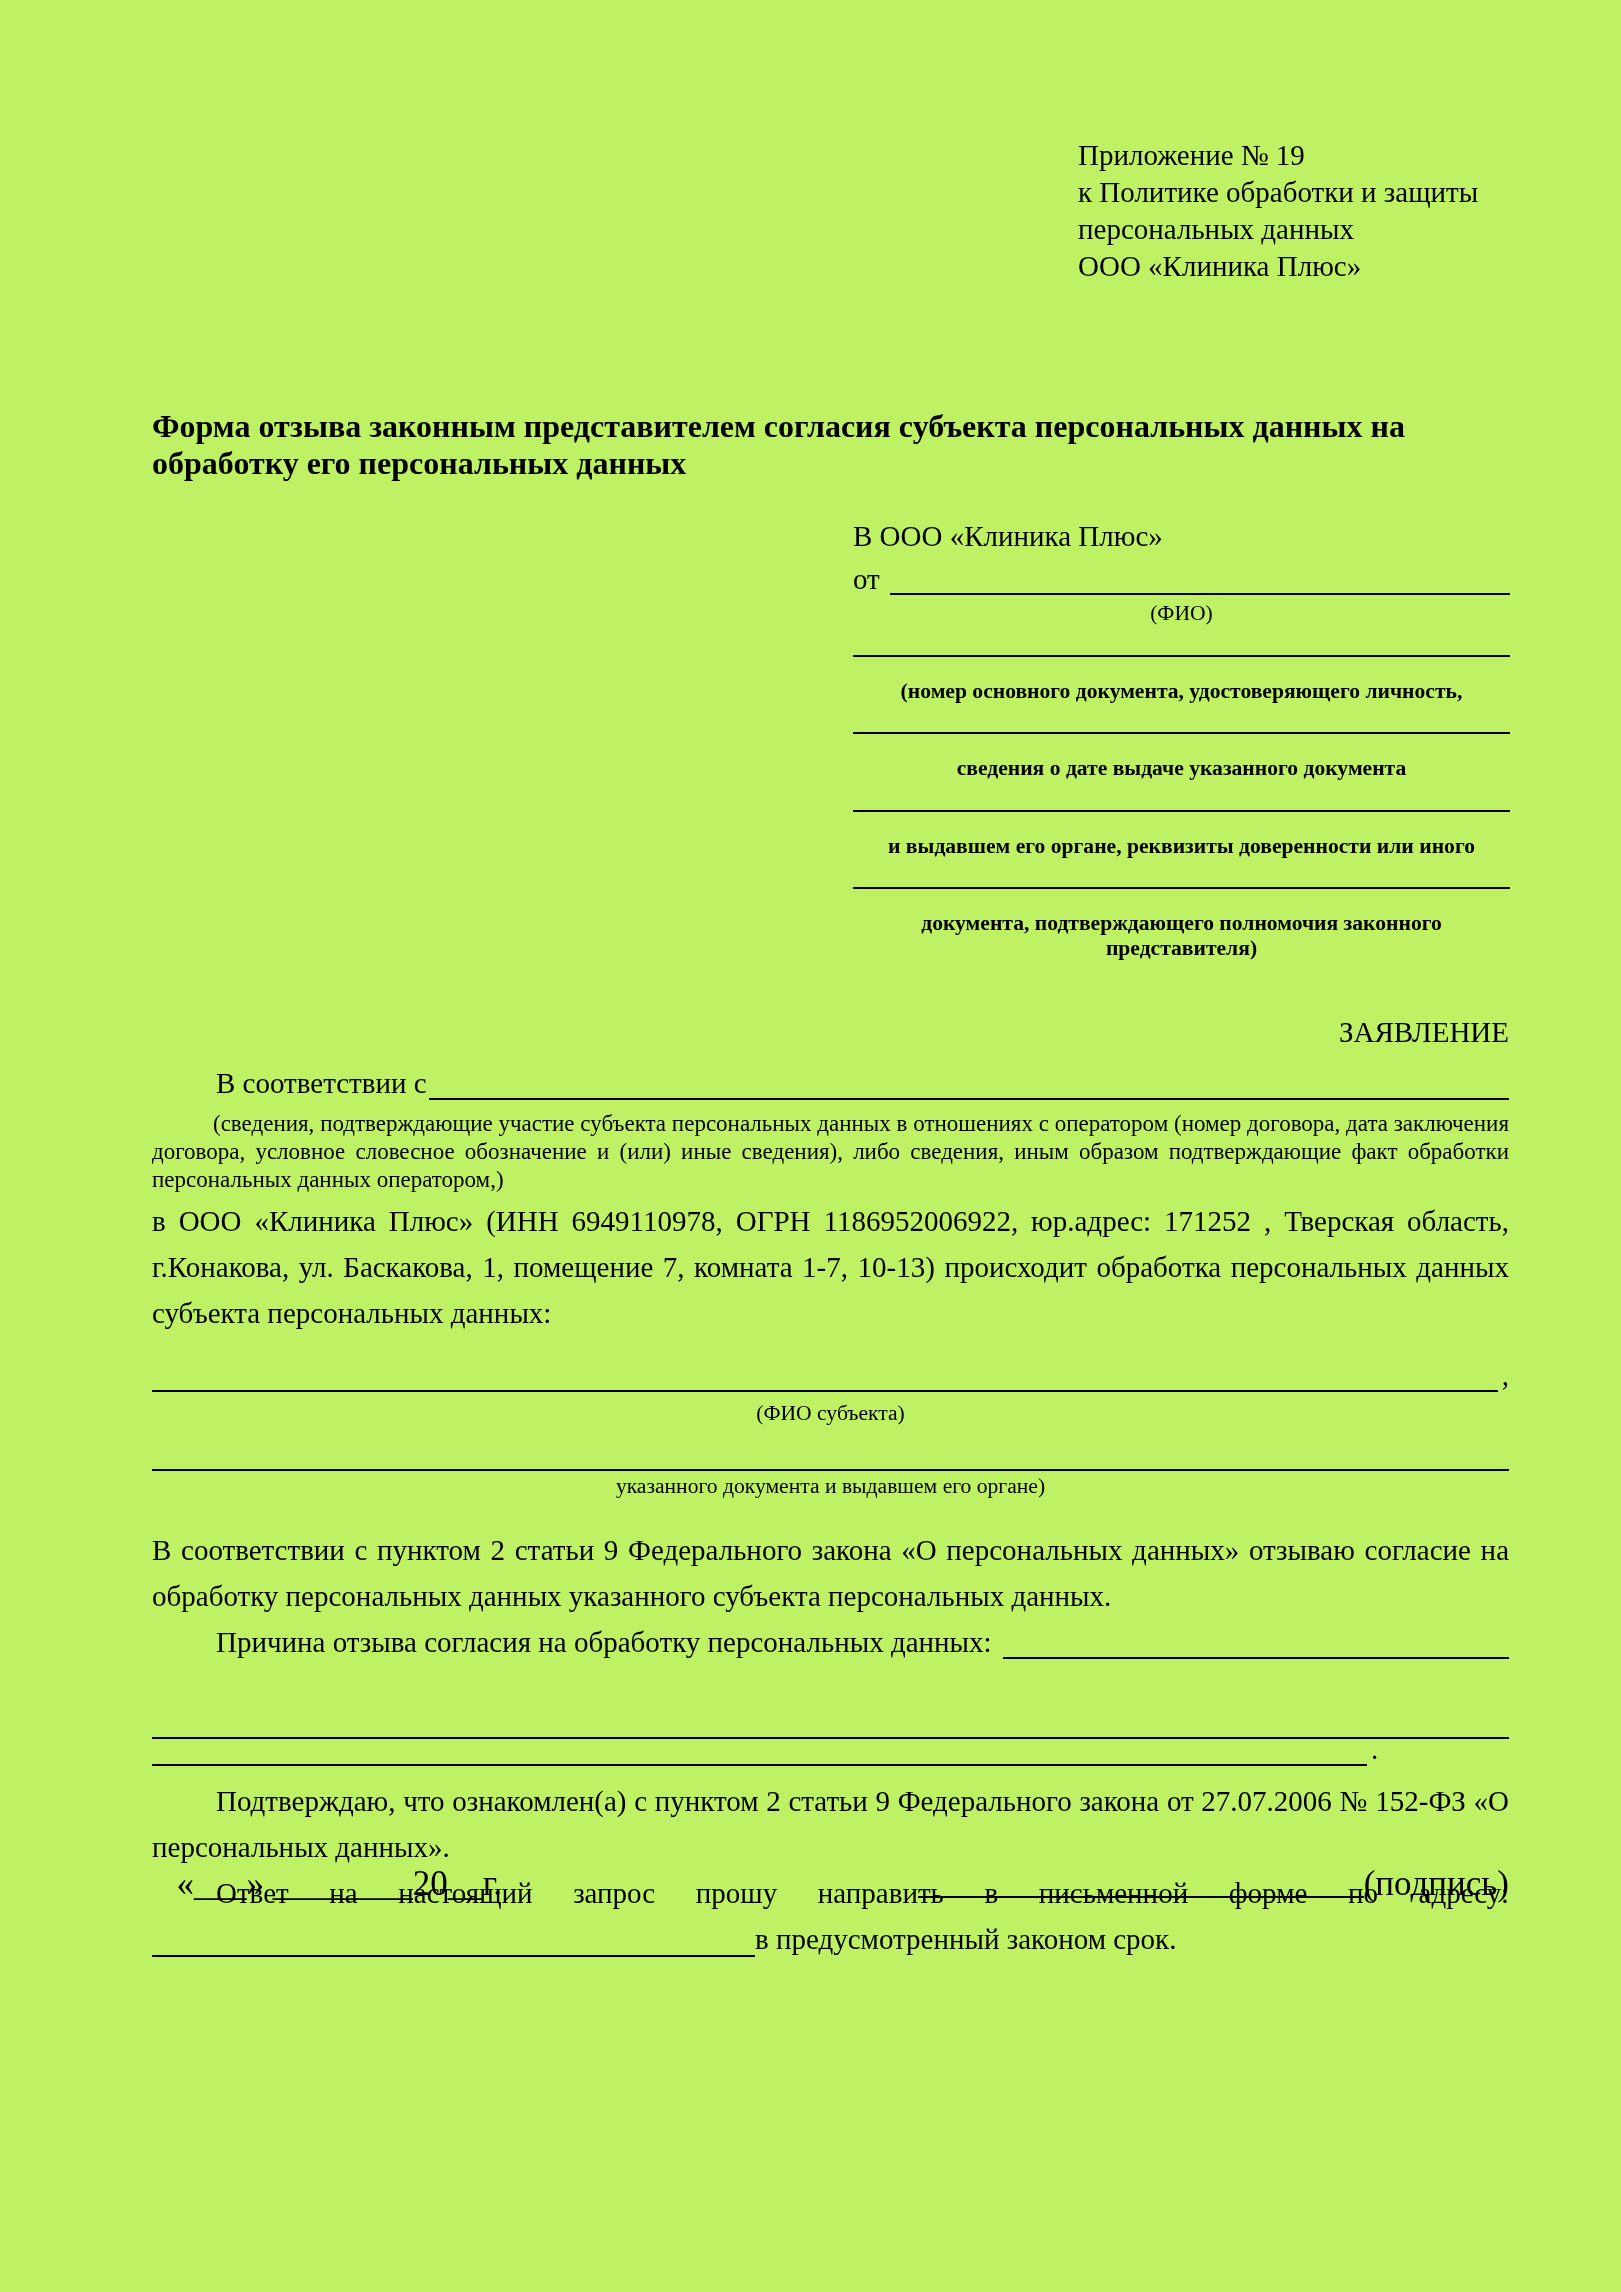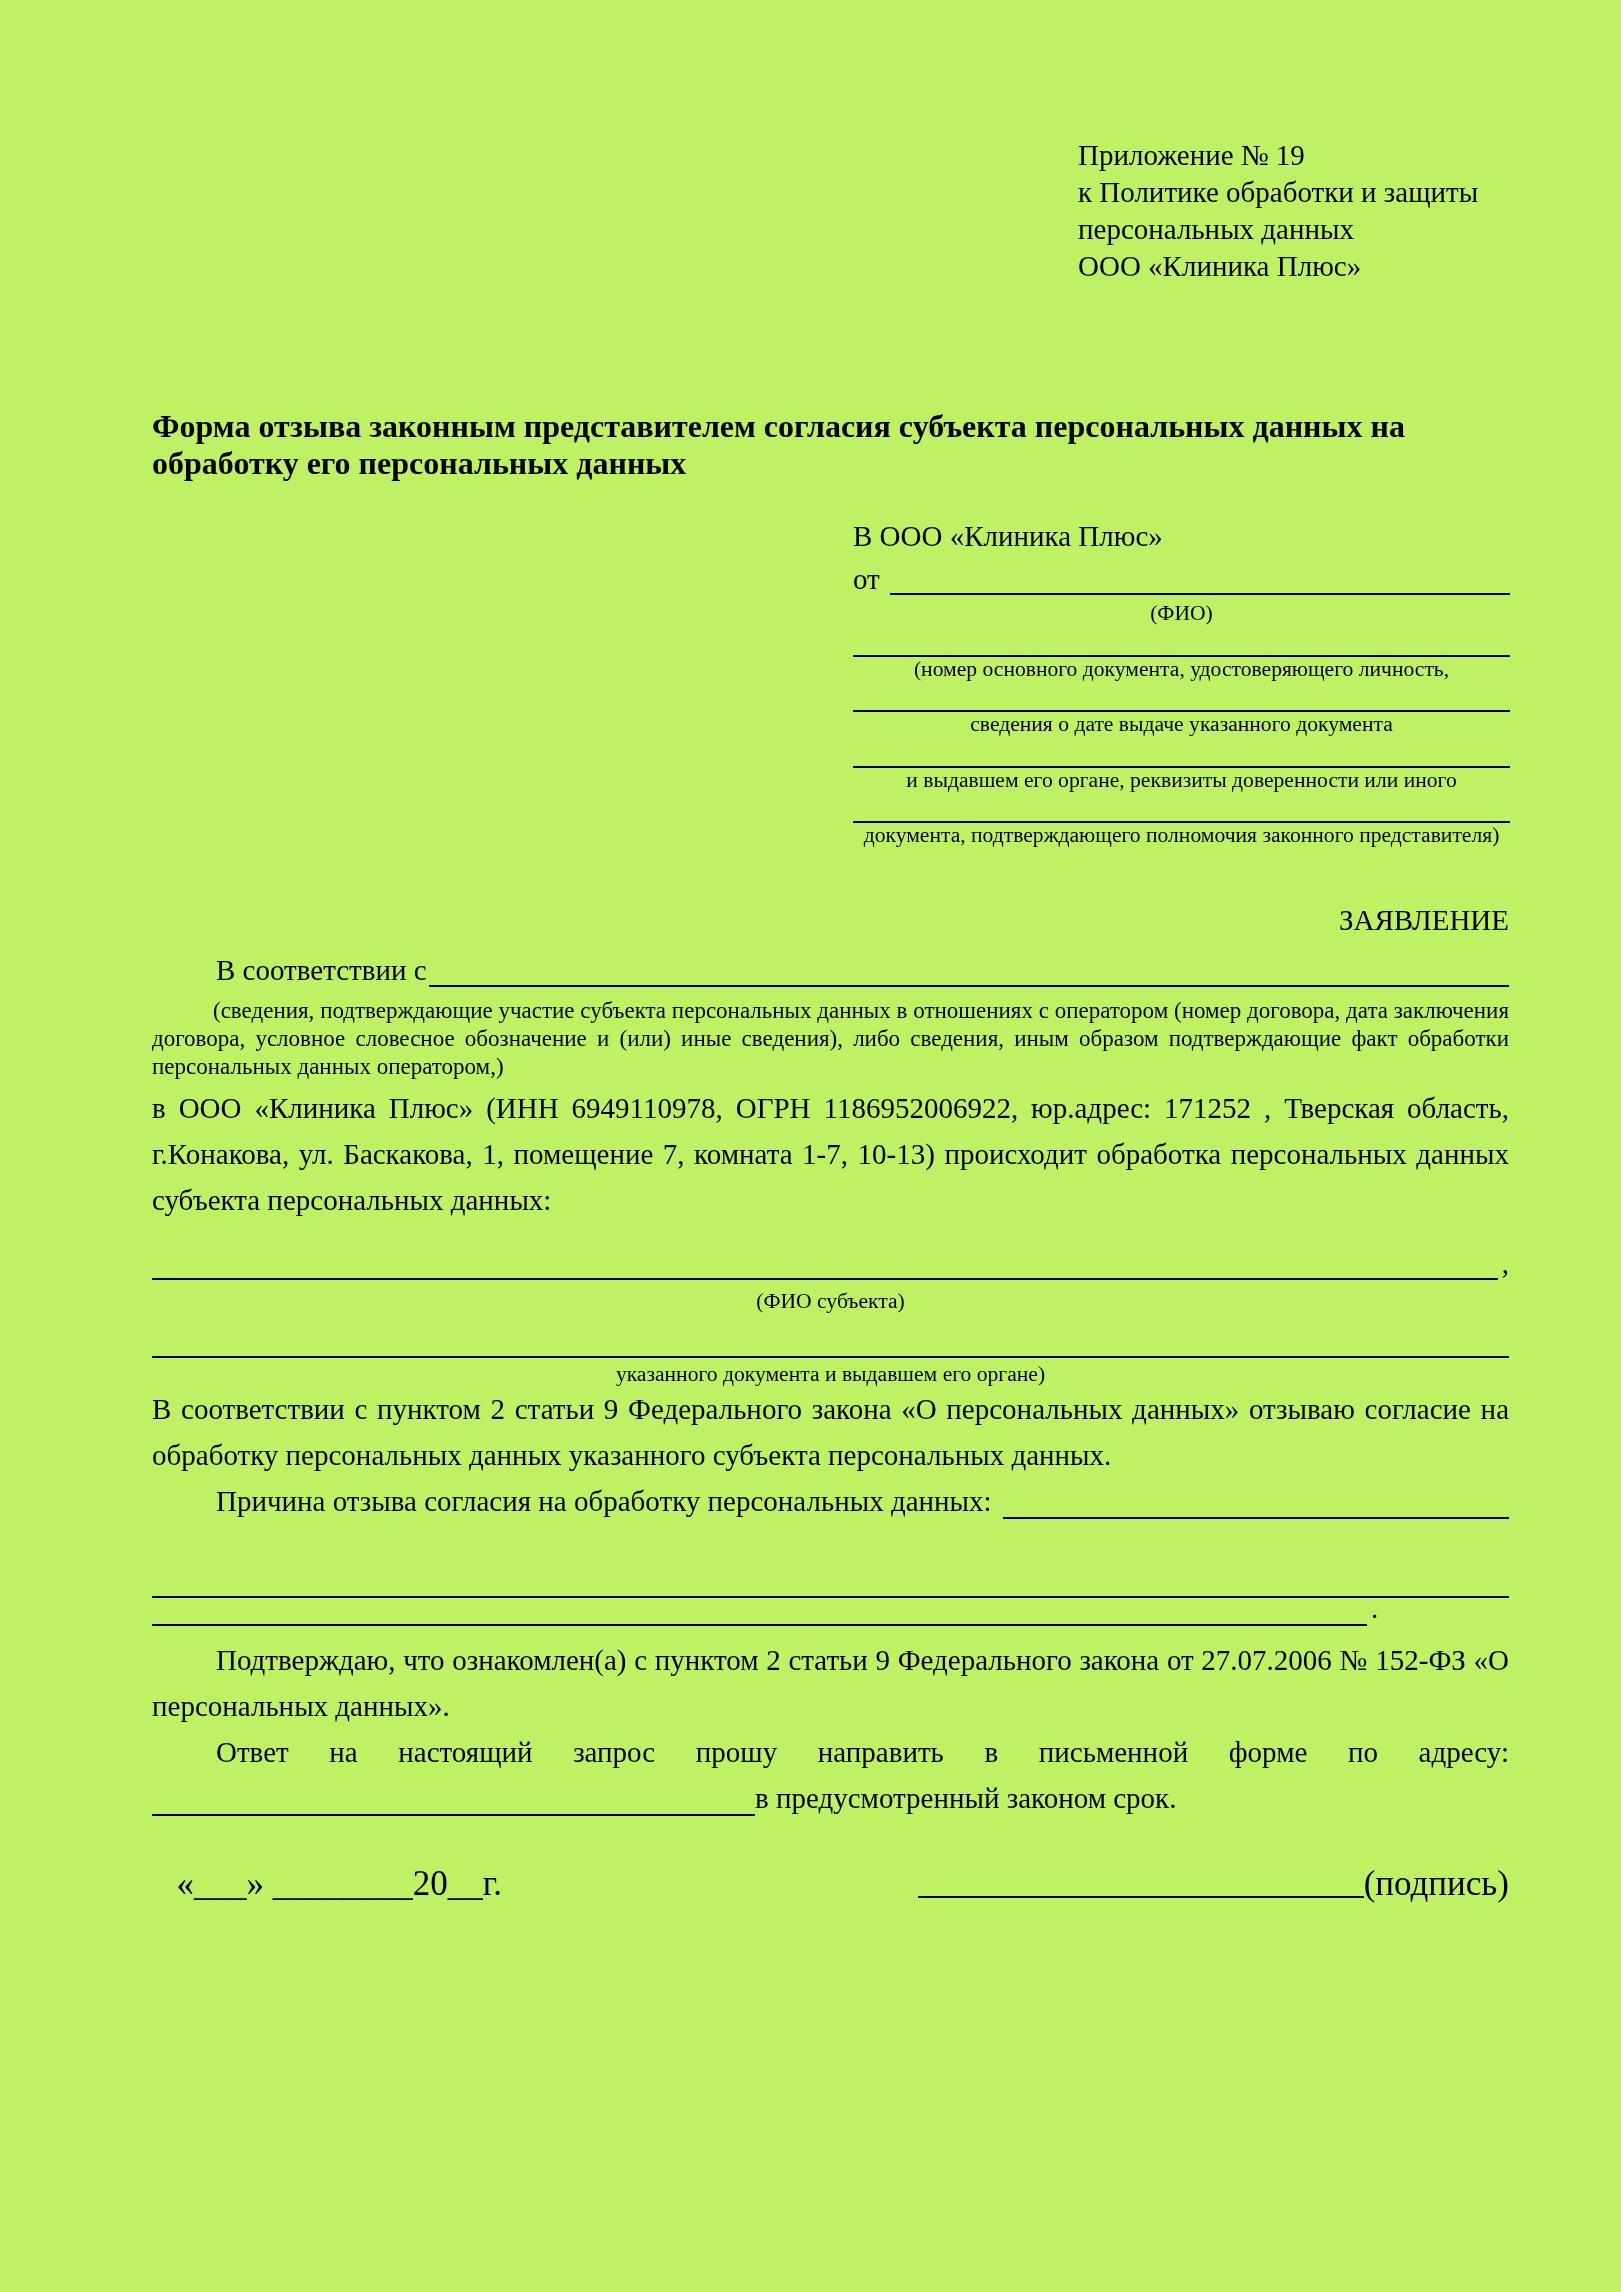--- a/index.html
+++ b/index.html
@@ -25,29 +25,29 @@
     line-height:37px;
   }
 
   
   .addr { margin-left:701px; width:657px; margin-top:33px; font-size:29px; line-height:43px; }
   .row { display:flex; align-items:flex-end; }
   .from-label { margin-right:9.8px; }
   .fill-line { flex:1; border-bottom:2.9px solid #000; margin-bottom:5.9px; }
   .cap { text-align:center; font-size:21.6px; line-height:24.5px; }
   .fgroup .uline { height:29px; border-bottom:2.9px solid #000; }
-  .fgroup .cap { padding-top:0; }
+  .fgroup .cap { padding-top:22px;font-weight:bold; }
 
   
   .stmt-heading { text-align:right; font-size:29px; line-height:39px; margin-top:53px; }
   .body30 { font-size:29px; line-height:46px; }
   .intro-row { margin-top:7.8px; }
   .intro-prefix { margin-left:64px; margin-right:2px; white-space:nowrap; }
   .note { font-size:23px; line-height:28px; text-align:justify; text-indent:61px; margin-top:3.9px; }
-  .just { text-align:justify; }
+  .just { text-align:justify;margin-top:28px; }
   .para-op { margin-top:3.9px; }
   .fio-row { margin-top:17.6px; height:45px; }
   .term { margin-left:3.9px; }
   .cap-wide { text-align:center; font-size:21.6px; line-height:24.5px; padding-top:2.9px; }
   .ugroup .uline { height:43px; border-bottom:2.9px solid #000; }
   .ugroup .cap-wide { padding-top:3.9px; }
   .reason-label { margin-left:64px; margin-right:11.8px; white-space:nowrap;text-align:right; }
   .blank-full { margin-top:43px; height:29px; border-bottom:2.9px solid #000; }
   .blank-dot-row { height:33px; }
   .blank-dot { width:1215px; border-bottom:2.9px solid #000; margin-bottom:5.9px; }

